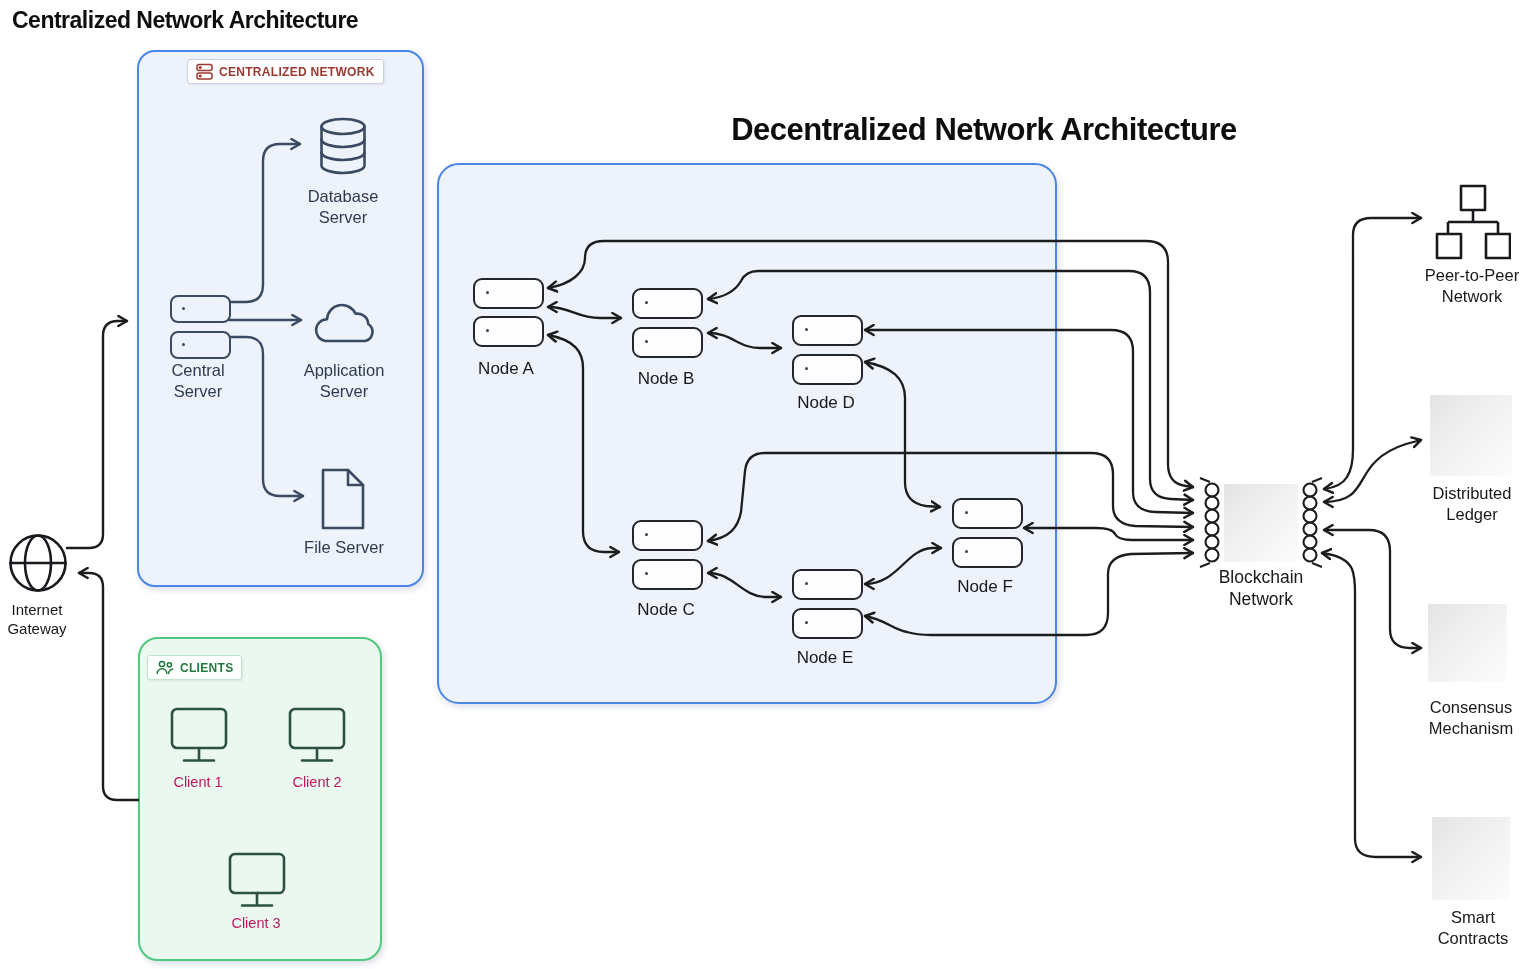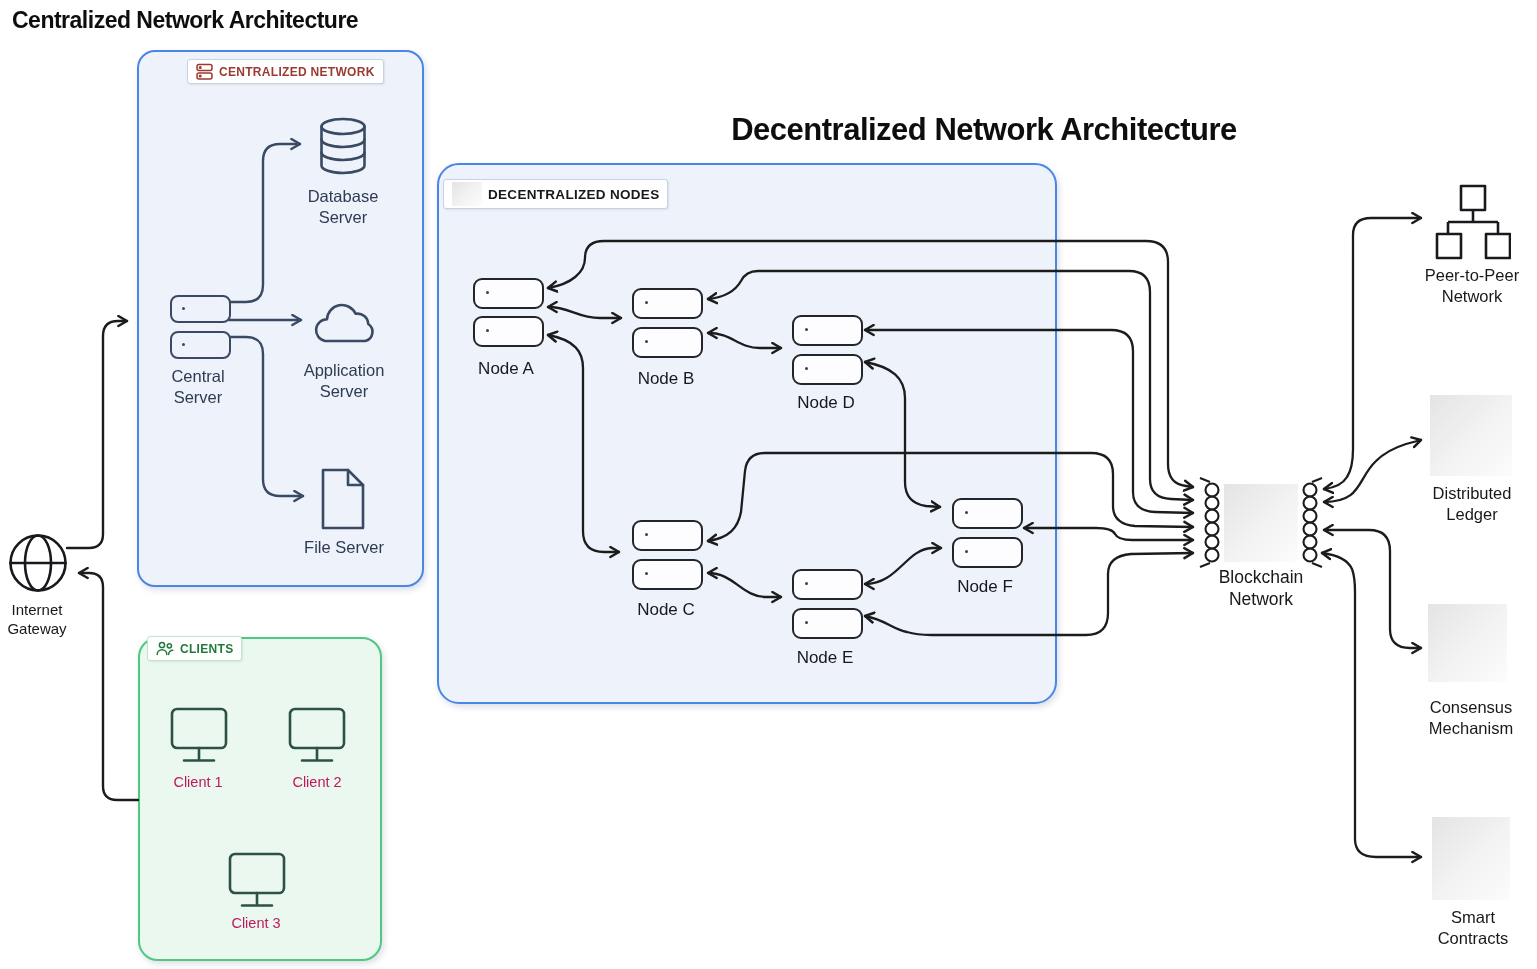--- a/index.html
+++ b/index.html
@@ -142,21 +142,21 @@
         <path d="M3.5 9.5 L3.5 48.5 A21.5 7.5 0 0 0 46.5 48.5 L46.5 9.5"></path>
         <path d="M3.5 22.5 A21.5 7.5 0 0 0 46.5 22.5"></path>
         <path d="M3.5 35.5 A21.5 7.5 0 0 0 46.5 35.5"></path>
       </svg>
     </div>
     <div class="lbl navy" style="left:283px;top:186px;width:120px;font-size:16.5px;text-align:center;">Database
 Server</div>
 
     <div class="srv-card" style="left:170px;top:295px;"></div>
     <div class="srv-card" style="left:170px;top:331px;"></div>
-    <div class="lbl navy" style="left:138px;top:360px;width:120px;font-size:16.5px;margin-top:6px;">Central
+    <div class="lbl navy" style="left:138px;top:360px;width:120px;font-size:16.5px;">Central
 Server</div>
 
     <div class="abs" style="left:311px;top:297px;">
       <svg width="66" height="52" viewBox="0 0 66 52" fill="none" stroke="#3a4a63" stroke-width="2.6" stroke-linejoin="round" stroke-linecap="round">
         <path d="M14 44 a11 11 0 0 1 2 -21.8 a15 15 0 0 1 28.6 -5.4 a10.6 10.6 0 0 1 12.6 10.2 a9.4 9.4 0 0 1 -3 17 Z"></path>
       </svg>
     </div>
     <div class="lbl navy" style="left:284px;top:360px;width:120px;font-size:16.5px;">Application
 Server</div>
 
@@ -171,21 +171,21 @@
     <div class="abs" style="left:7px;top:532px;">
       <svg width="62" height="62" viewBox="0 0 62 62" fill="none" stroke="#17191c" stroke-width="2.6" stroke-linecap="round">
         <circle cx="31" cy="31" r="27.5"></circle>
         <ellipse cx="31" cy="31" rx="13" ry="27.5"></ellipse>
         <path d="M3.5 31 L58.5 31"></path>
       </svg>
     </div>
     <div class="lbl dark" style="left:-23px;top:601px;width:120px;font-size:15px;">Internet
 Gateway</div>
 
-    <div class="chip" style="left:147px;top:636px;height:17px;border-color:#bfe3cc;">
+    <div class="chip" style="left:147px;top:655px;height:17px;border-color:#bfe3cc;">
       <span style="display:inline-flex;">
         <svg width="18" height="15" viewBox="0 0 18 15" fill="none" stroke="#217a3c" stroke-width="1.5" stroke-linecap="round">
           <circle cx="6" cy="4" r="2.6"></circle>
           <path d="M1.2 13.5 a4.8 4.8 0 0 1 9.6 0"></path>
           <circle cx="13.4" cy="4.8" r="2.1"></circle>
           <path d="M12.6 13.5 a4.2 4.2 0 0 1 4.2 -4.2"></path>
         </svg>
       </span>
       <span class="chip-text" style="font-size:12px;color:#217a3c;">CLIENTS</span>
     </div>
@@ -207,24 +207,20 @@
     <div class="lbl greenish" style="left:257px;top:773px;width:120px;font-size:14.5px;">Client 2</div>
 
     <div class="abs" style="left:228px;top:852px;">
       <svg width="58" height="58" viewBox="0 0 58 58" fill="none" stroke="#2e5145" stroke-width="2.6" stroke-linecap="round">
         <rect x="2" y="2" width="54" height="39" rx="5"></rect>
         <path d="M29 41 L29 52 M14 53.5 L44 53.5"></path>
       </svg>
     </div>
     <div class="lbl greenish" style="left:196px;top:914px;width:120px;font-size:14.5px;">Client 3</div>
 
-    <div class="chip" style="left:443px;top:179px;height:24px;padding:2px 8px;">
-      <span class="gray-ph" style="position:relative;width:30px;height:24px;"></span>
-      <span class="chip-text" style="font-size:13.5px;color:#17191c;">DECENTRALIZED NODES</span>
-    </div>
 
     <div class="node-card" style="left:473px;top:278px;"></div>
     <div class="node-card" style="left:473px;top:316px;"></div>
     <div class="lbl dark" style="left:446px;top:358px;width:120px;font-size:17px;">Node A</div>
 
     <div class="node-card" style="left:632px;top:288px;"></div>
     <div class="node-card" style="left:632px;top:327px;"></div>
     <div class="lbl dark" style="left:606px;top:368px;width:120px;font-size:17px;">Node B</div>
 
     <div class="node-card" style="left:632px;top:520px;"></div>

